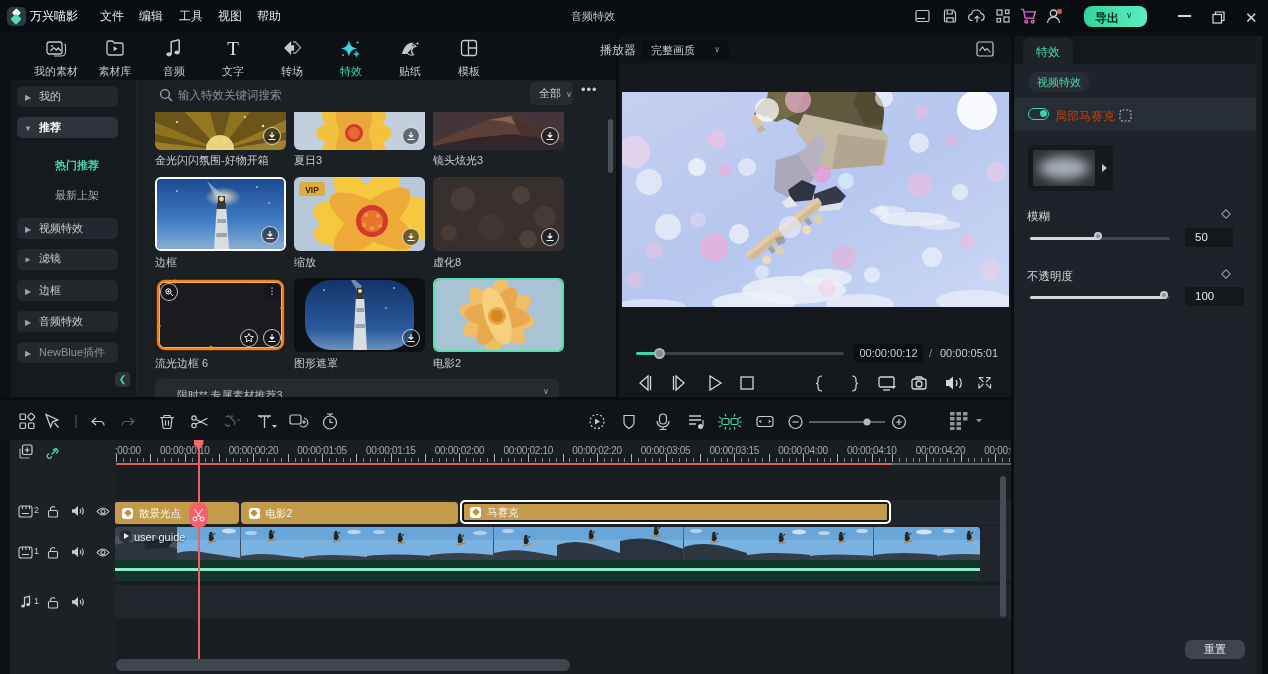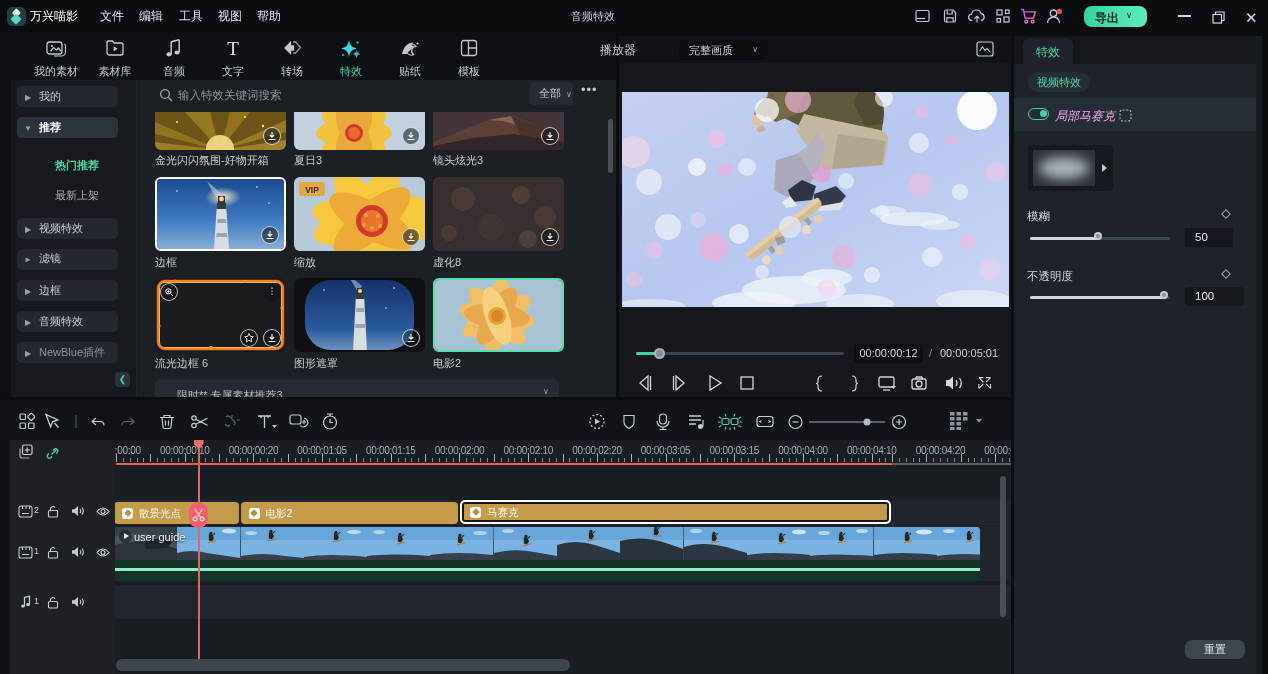--- a/index.html
+++ b/index.html
@@ -454,21 +454,21 @@
       <div style="position:absolute; left:22px; top:9px; font-size:11px; color:#b7bdc3;">限时** 专属素材推荐3</div>
       <div style="position:absolute; left:388px; top:8px; font-size:8px; color:#9aa1a8;">∨</div>
     </div>
 
     <div class="abs" style="left:467px; top:39px; width:5px; height:54px; background:#4a5056; border-radius:3px;"></div>
   </div>
 
   <div id="player" class="abs"></div>
   <div id="pheader" class="abs"></div>
   <div class="abs" style="left:600px; top:42px; font-size:12px; color:#c9ced3;">播放器</div>
-  <div class="abs" style="left:679px; top:40px; width:88px; height:20px; background:#0c0f12; border-radius:4px;
+  <div class="abs" style="left:641px; top:40px; width:88px; height:20px; background:#0c0f12; border-radius:4px;
        font-size:11px; color:#c9ced3; line-height:20px; padding-left:10px;">完整画质<span style="position:absolute; right:9px; font-size:8px; color:#9aa1a8;">∨</span></div>
   <div class="abs" style="left:976px; top:41px;">
     <svg width="18" height="16" viewBox="0 0 18 16" fill="none" stroke="#c2c8cd" stroke-width="1.2">
       <rect x="1" y="1" width="16" height="14" rx="2"></rect>
         <path d="M3.5 10 l3-4 2.5 3.5 2-2 3.5 4" stroke-width="1.1"></path>
     </svg>
   </div>
   <div id="video" class="abs">
     <svg width="387" height="215" viewBox="0 0 387 215">
       <defs>
@@ -590,21 +590,21 @@
 
   <div id="rightpanel" class="abs"></div>
   <div id="rtabrow" class="abs"></div>
   <div id="rtab" class="abs">特效</div>
   <div class="abs" style="left:1028px; top:72px; width:62px; height:20px; background:#272d34; border-radius:10px;
        color:#4bd8a6; font-size:11px; text-align:center; line-height:20px;">视频特效</div>
   <div class="abs" style="left:1014px; top:98px; width:254px; height:33px; background:#272d34;"></div>
   <div class="abs" style="left:1028px; top:108px; width:21px; height:12px; border-radius:6px; border:1.5px solid #42d0a0;">
     <div style="position:absolute; right:1px; top:.8px; width:7.5px; height:7.5px; border-radius:50%; background:#42d0a0;"></div>
   </div>
-  <div class="abs" style="left:1055px; top:108px; font-size:12px; color:#f0abfc;font-style:italic;">局部马赛克</div>
+  <div class="abs" style="left:1055px; top:108px; font-size:12px; color:#c2410c;">局部马赛克</div>
   <div class="abs" style="left:1119px; top:108px;">
     <svg width="13" height="13" viewBox="0 0 13 13" fill="none" stroke="#b6bcc2" stroke-width="1.1" stroke-dasharray="2 1.6">
       <rect x="1" y="1" width="11" height="11" rx="2.5"></rect>
     </svg>
   </div>
   <div class="abs" style="left:1028px; top:145px; width:85px; height:46px; background:#15181d; border-radius:4px;">
     <div style="position:absolute; left:5px; top:5px; width:62px; height:36px; background:#2e3339; overflow:hidden;">
       <div style="position:absolute; left:6px; top:7px; width:50px; height:22px; background:#aab2b8; border-radius:50%; filter:blur(6px);"></div>
     </div>
     <div style="position:absolute; right:6px; top:19px; width:0; height:0; border-left:5px solid #c2c8cd; border-top:4px solid transparent; border-bottom:4px solid transparent;"></div>

